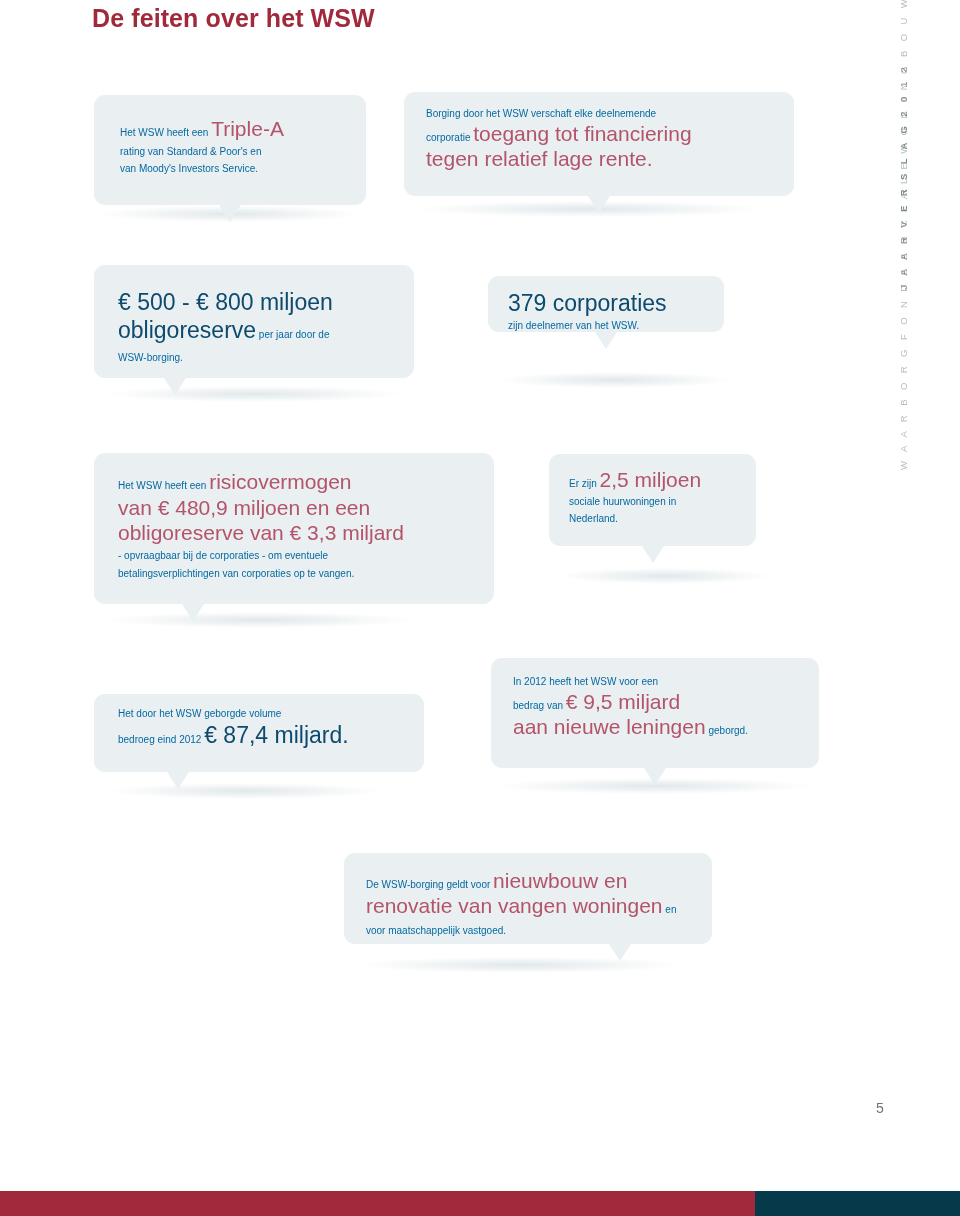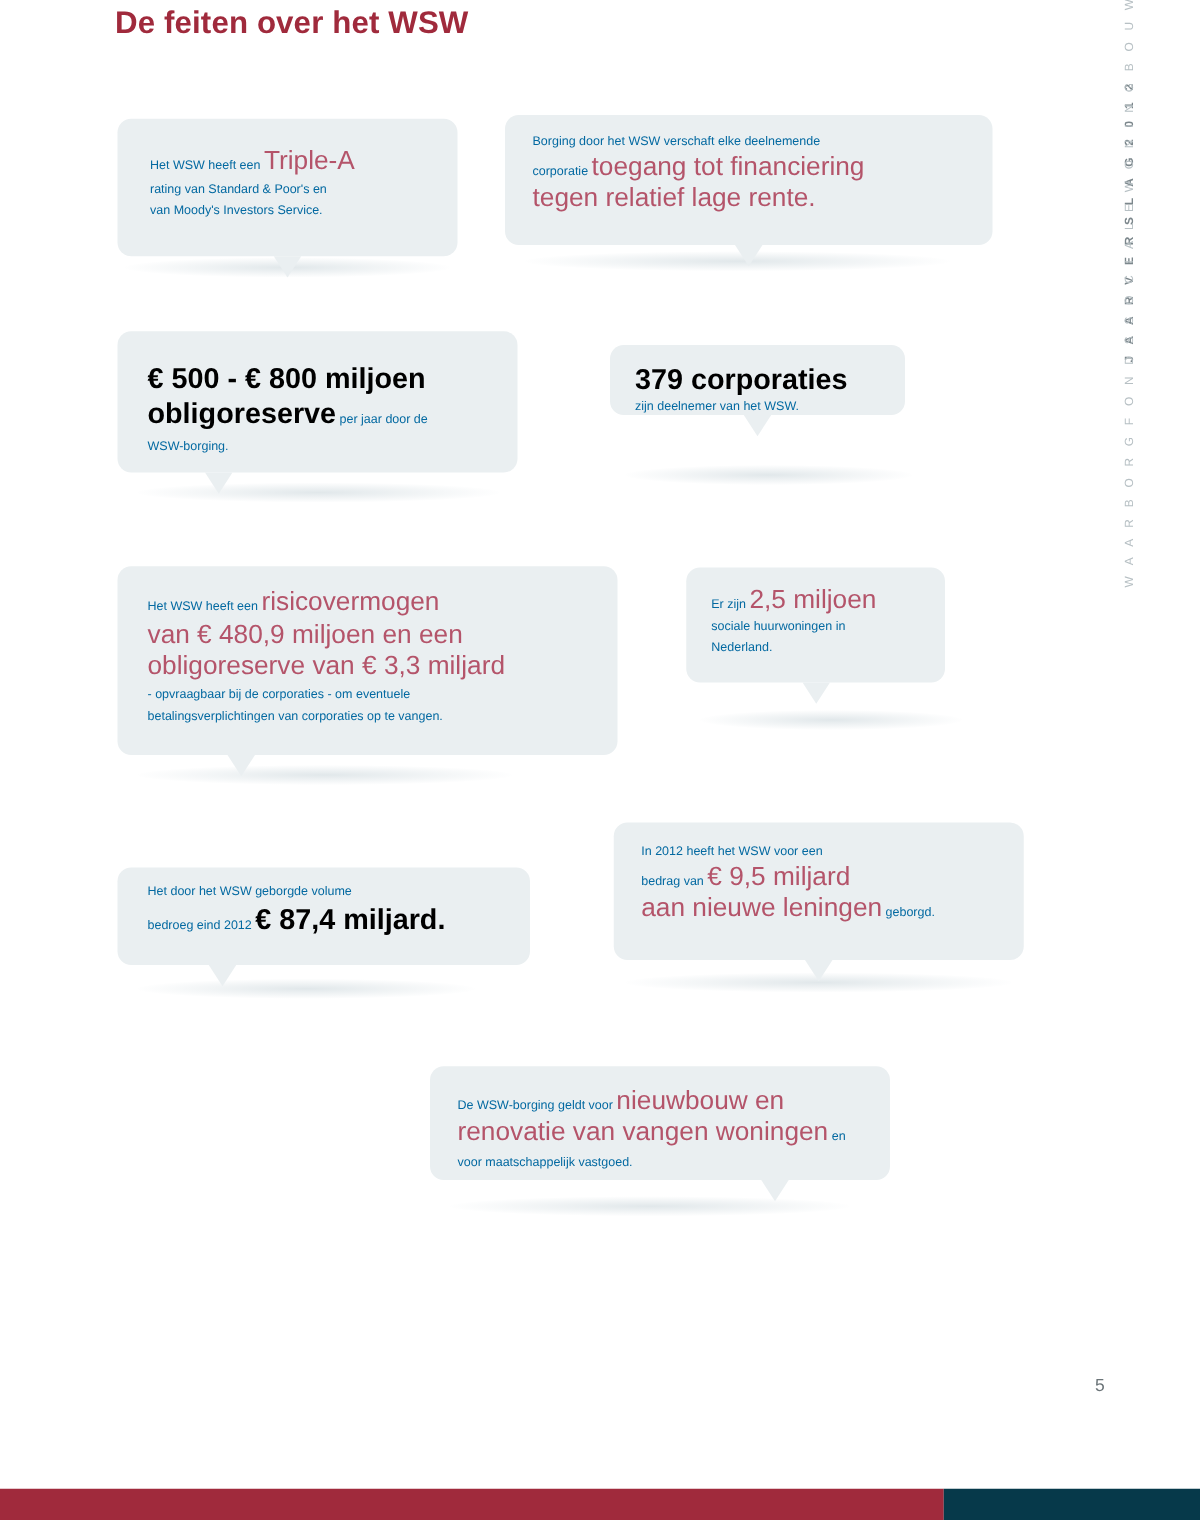--- a/index.html
+++ b/index.html
@@ -68,21 +68,21 @@
 
   .btext {
     position: absolute;
     left: 0; right: 0;
     padding: 0 26px;
     box-sizing: border-box;
   }
 
   
   .sm   { font-size: 10px; color: #0369a1; }
-  .big  { font-size: 23px;   color: #000000; font-weight: 700; }
+  .big  { font-size: 23px;   color: #0c4a6e; font-weight: 400; }
   .big2 { font-size: 21px;   color: #b4546a; font-weight: 400; }
 
   .line { display: block; }
 
   
   .vtext {
     position: absolute;
     right: 62px;
     transform-origin: 100% 0;
     writing-mode: vertical-rl;

